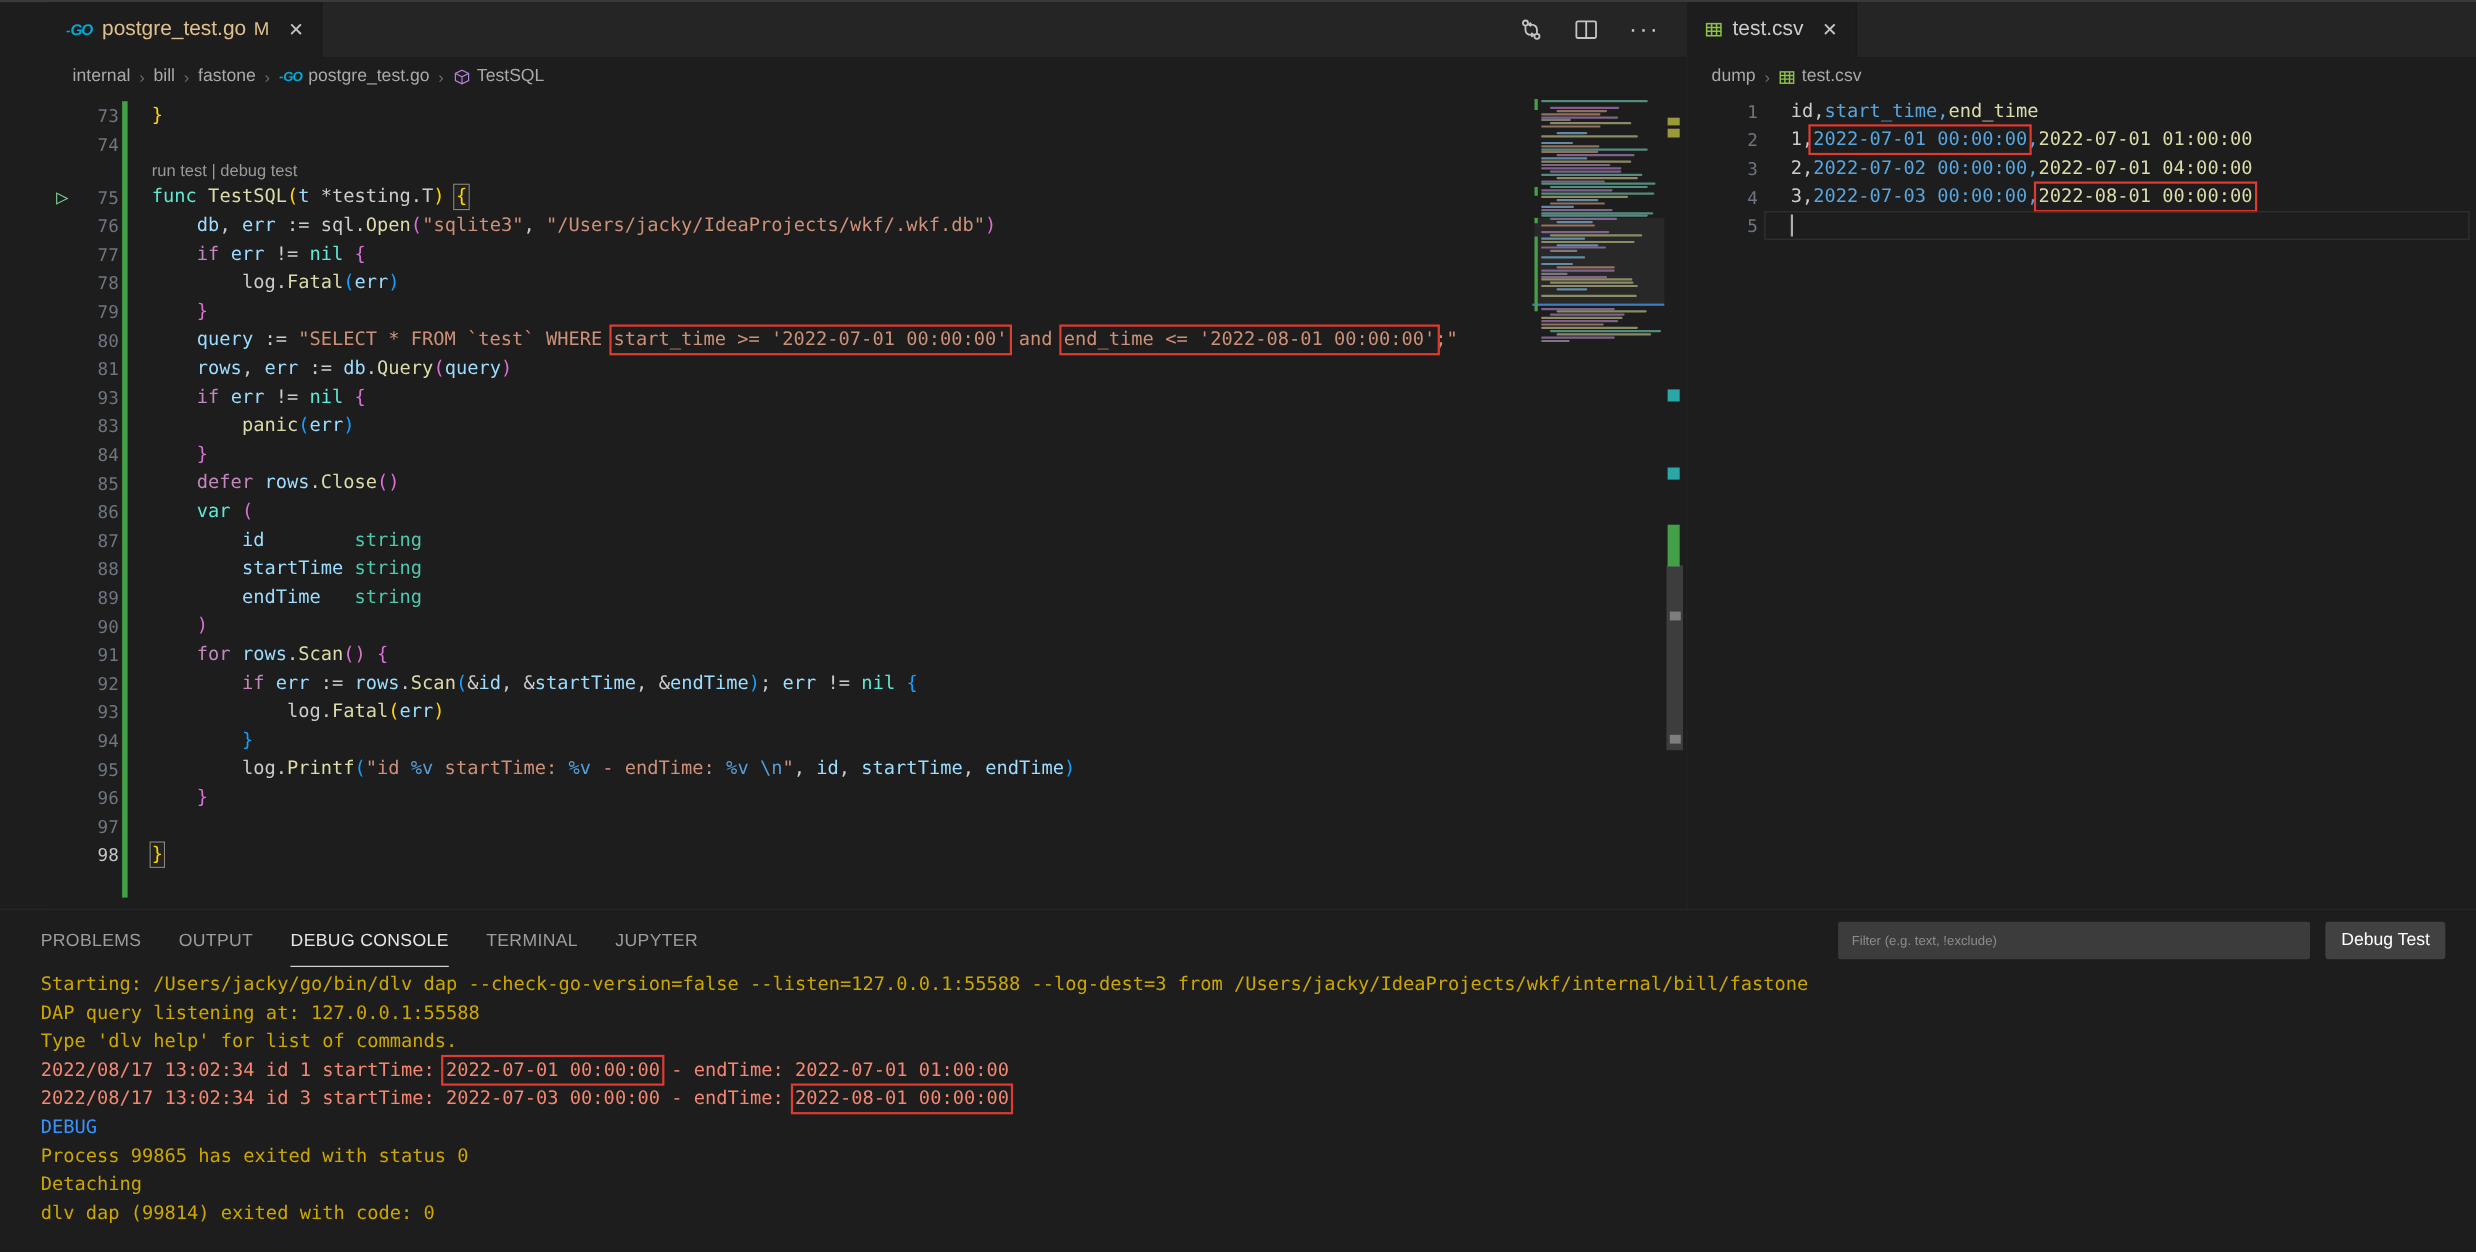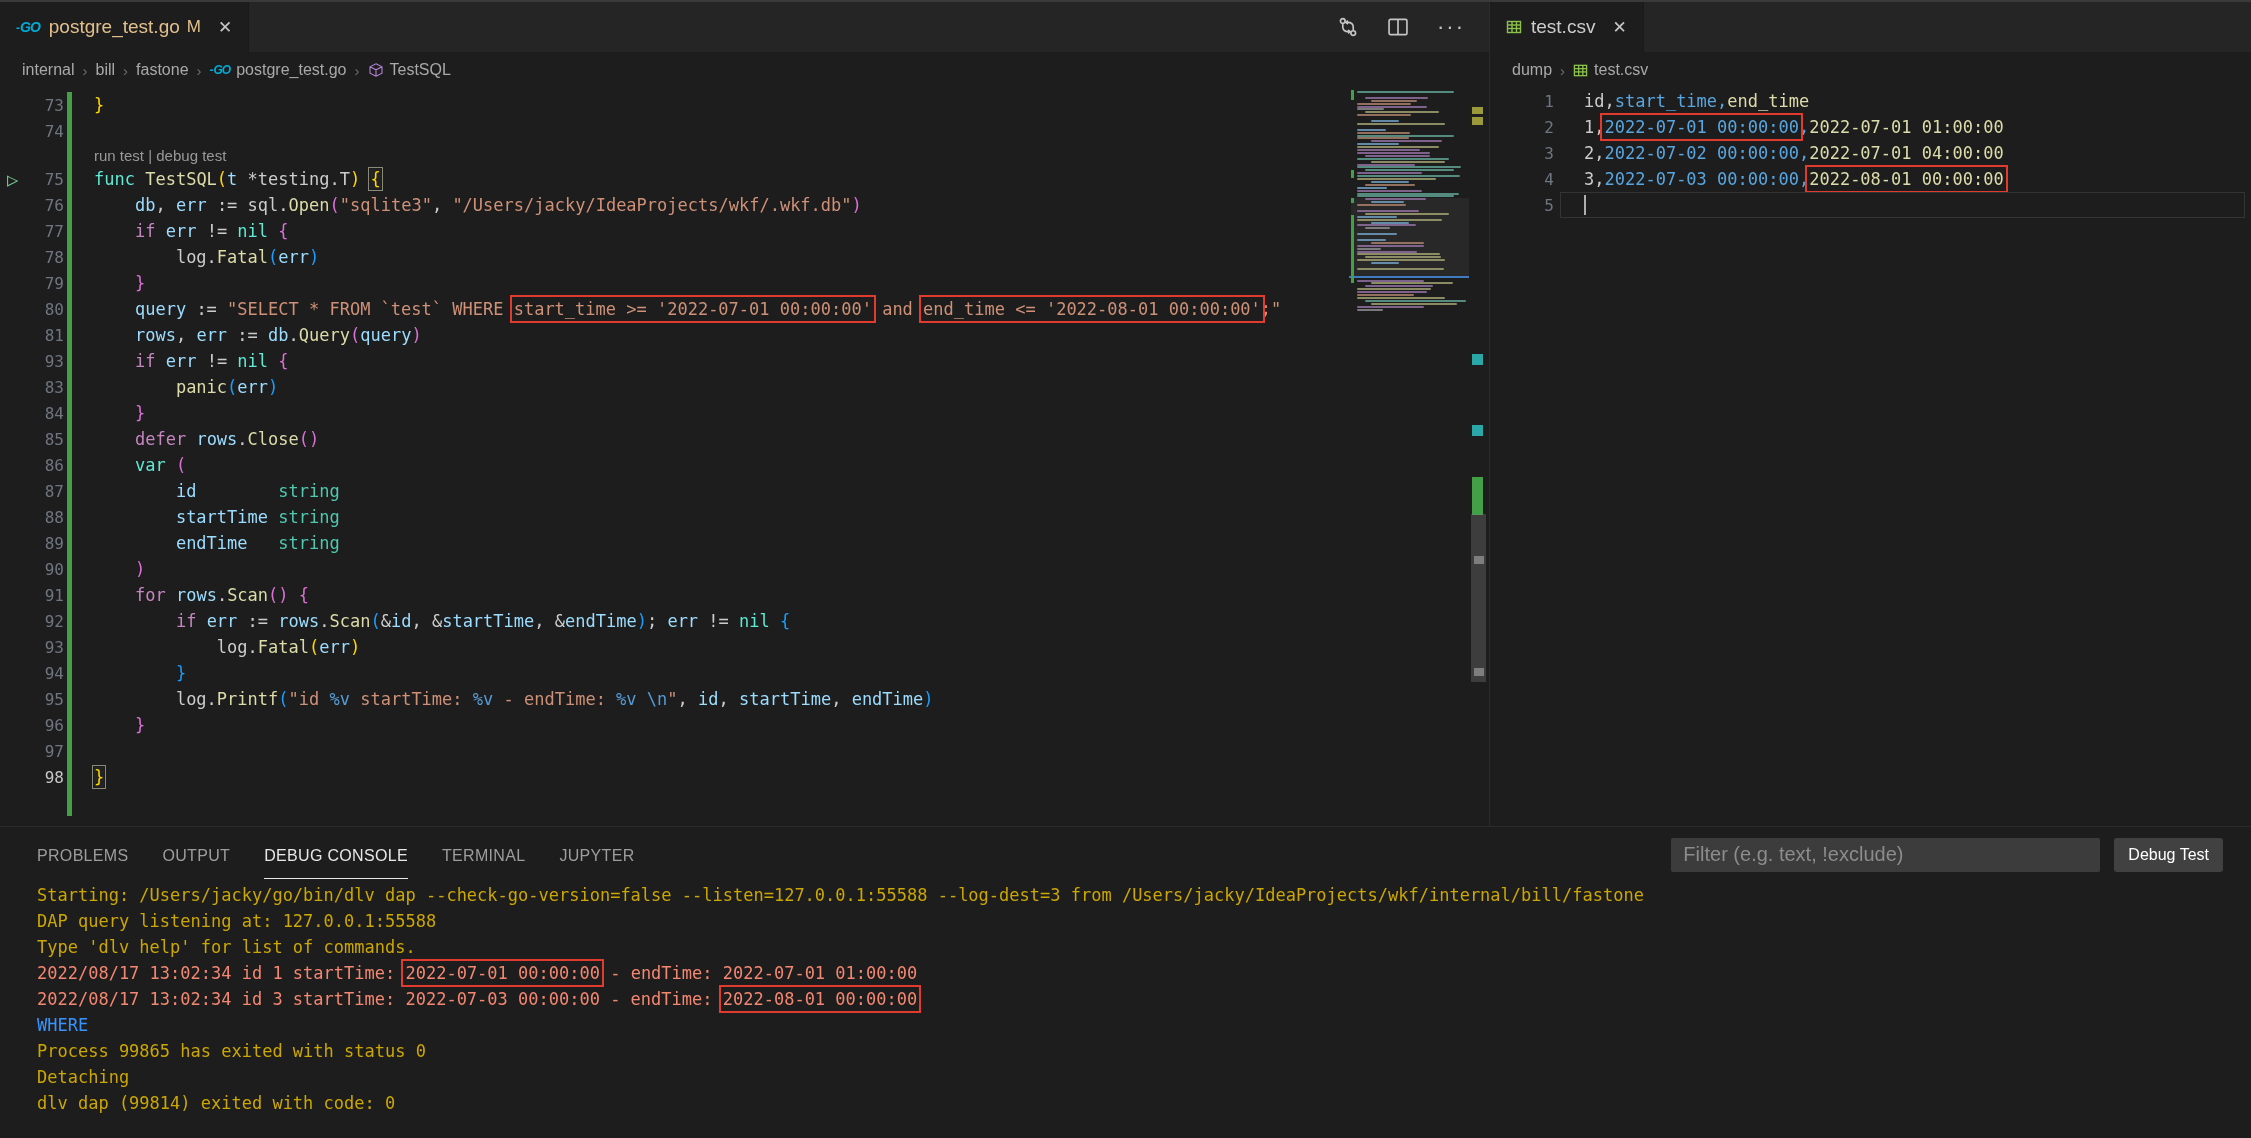--- a/index.html
+++ b/index.html
@@ -2,21 +2,21 @@
 <html><head>
 <meta charset="utf-8">
 <style>
   * { box-sizing: border-box; margin: 0; padding: 0; }
   html,body { background:#101010; }
   body { width:2251px; height:1138px; overflow:hidden; font-family:"Liberation Sans", sans-serif; }
   .app { position:relative; width:2251px; height:1138px; background:#1d1d1d; display:flex; flex-direction:column; }
   .top-edge { height:2px; background:#3a3a3a; }
 
   
-  .main { display:flex; height:824px; }
+  .main { display:flex; height:824px;padding-left:44px; }
   .group { position:relative; height:100%; }
   .group.left  { width:1490px; border-right:1px solid #2b2b2b; }
   .group.right { flex:1; }
 
   .tabbar { height:50px; background:#252526; display:flex; align-items:stretch; }
   .tab { display:flex; align-items:center; gap:9px; padding:0 16px; background:#1d1d1d; border-right:1px solid #1a1a1a; cursor:pointer; }
   .tab-label { font-size:19px; color:#cccccc; }
   .tab-label.mod { color:#E2C08D; }
   .mod-badge { font-size:17px; color:#E2C08D; margin-left:-2px; }
   .close { font-size:17px; color:#c5c5c5; margin-left:8px; }
@@ -61,21 +61,21 @@
 
   
   .cur-line { position:absolute; left:70px; right:6px; height:26px; border:1px solid #343434; }
   .cursor { position:absolute; width:2px; height:20px; background:#AEAFAD; }
 
   
   .panel { flex:1; border-top:1px solid #2b2b2b; background:#1d1d1d; display:flex; flex-direction:column; }
   .pheader { height:55px; display:flex; align-items:center; padding:0 28px 0 37px; }
   .ptab { margin-right:34px; font-size:16px; letter-spacing:.02em; color:#9d9d9d; padding:17px 0 13px; border-bottom:1px solid transparent; cursor:pointer; }
   .ptab.active { color:#e7e7e7; border-color:#e7e7e7; }
-  .pfilter { margin-left:auto; width:429px; height:34px; background:#3c3c3c; border:none; border-radius:2px; color:#84cc16; font-size:20px; padding:0 12px; font-family:"Liberation Sans",sans-serif; }
+  .pfilter { margin-left:auto; width:429px; height:34px; background:#3c3c3c; border:none; border-radius:2px; color:#84cc16; font-size:12px; padding:0 12px; font-family:"Liberation Sans",sans-serif; }
   .pfilter::placeholder { color:#8c8c8c; }
   .pbutton { margin-left:14px; height:34px; padding:0 14px; background:#414141; border:none; border-radius:3px; color:#ffffff; font-size:16px; font-family:"Liberation Sans",sans-serif; cursor:pointer; }
   .console { flex:1; padding-left:37px; font-family:"DejaVu Sans Mono",monospace; font-size:17px; overflow:hidden; }
   .cline { height:26px; display:flex; align-items:center; white-space:pre; }
   .cl-warn{color:#CCA700}.cl-err{color:#F48771}.cl-pass{color:#3794FF}
 
   .table-icon rect,.table-icon line { stroke:#8BC34A; }
   .cube-icon path { stroke:#B180D7; }
 </style>
 </head>
@@ -307,19 +307,19 @@
       <span class="ptab">JUPYTER</span>
       <input class="pfilter" placeholder="Filter (e.g. text, !exclude)" style="">
       <button class="pbutton">Debug Test</button>
     </div>
     <div class="console" id="console">
         <div class="cline cl-warn"><span>Starting: /Users/jacky/go/bin/dlv dap --check-go-version=false --listen=127.0.0.1:55588 --log-dest=3 from /Users/jacky/IdeaProjects/wkf/internal/bill/fastone</span></div>
         <div class="cline cl-warn"><span>DAP query listening at: 127.0.0.1:55588</span></div>
         <div class="cline cl-warn"><span>Type 'dlv help' for list of commands.</span></div>
         <div class="cline cl-err"><span>2022/08/17 13:02:34 id 1 startTime: </span><span class="redbox">2022-07-01 00:00:00</span><span> - endTime: 2022-07-01 01:00:00</span></div>
         <div class="cline cl-err"><span>2022/08/17 13:02:34 id 3 startTime: 2022-07-03 00:00:00 - endTime: </span><span class="redbox">2022-08-01 00:00:00</span></div>
-        <div class="cline cl-pass"><span>WHERE</span></div>
+        <div class="cline cl-pass"><span>DEBUG</span></div>
         <div class="cline cl-warn"><span>Process 99865 has exited with status 0</span></div>
         <div class="cline cl-warn"><span>Detaching</span></div>
         <div class="cline cl-warn"><span>dlv dap (99814) exited with code: 0</span></div>
       </div>
   </div>
 </div>
 
 </body></html>

